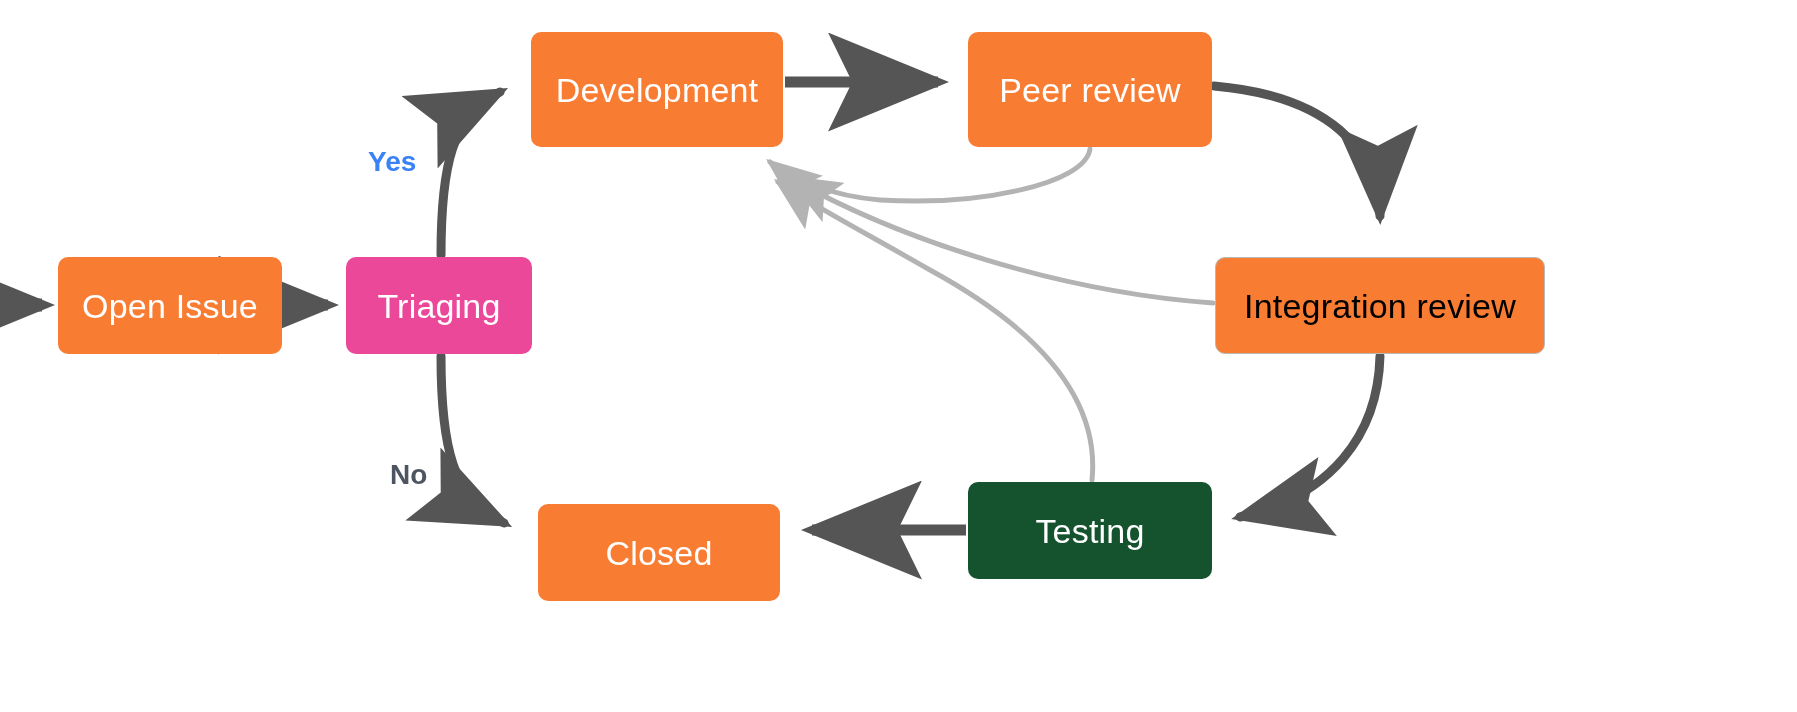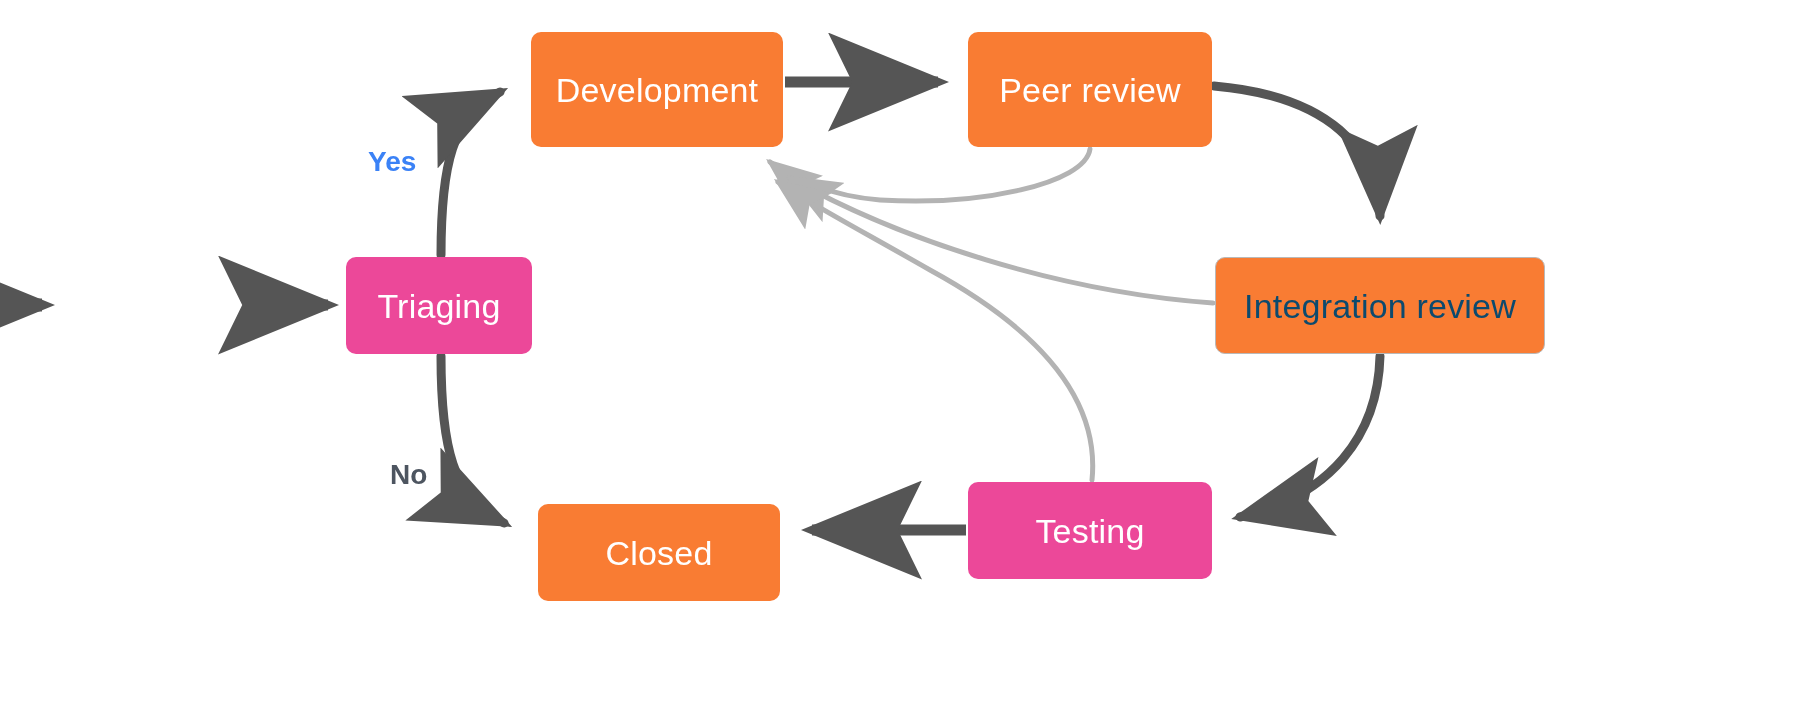--- a/index.html
+++ b/index.html
@@ -105,38 +105,41 @@
 
     <g>
       <path d="M1213,303 C1060,292 900,240 790,178" fill="none" stroke="#b3b3b3" stroke-width="5" stroke-linecap="round" marker-end="url(#arrow-light)"></path>
     </g>
 
     <g>
       <path d="M1092,480 C1100,400 1040,330 930,270 C860,230 800,198 778,182" fill="none" stroke="#b3b3b3" stroke-width="5" stroke-linecap="round" marker-end="url(#arrow-light)"></path>
     </g>
   </svg>
 
+  <div class="node" style="left: 58px; top: 257px; width: 224px; height: 97px; background: rgb(249, 124, 51); color: rgb(255, 255, 255);">
+    <span>Open Issue</span>
+  </div>
 
   <div class="node" style="left: 346px; top: 257px; width: 186px; height: 97px; background: #ec4899; color: rgb(255, 255, 255);">
     <span>Triaging</span>
   </div>
 
   <div class="node" style="left: 531px; top: 32px; width: 252px; height: 115px; background: rgb(249, 124, 51); color: rgb(255, 255, 255); justify-content: center;">
     <span>Development</span>
   </div>
 
   <div class="node" style="left: 968px; top: 32px; width: 244px; height: 115px; background: rgb(249, 124, 51); color: rgb(255, 255, 255);">
     <span>Peer review</span>
   </div>
 
-  <div class="node bordered" style="left: 1215px; top: 257px; width: 330px; height: 97px; background: rgb(249, 124, 51); color: #0c4a6e;">
+  <div class="node bordered" style="left: 1215px; top: 257px; width: 330px; height: 97px; background: rgb(249, 124, 51); color: #000000;">
     <span>Integration review</span>
   </div>
 
-  <div class="node" style="left: 968px; top: 482px; width: 244px; height: 97px; background: #ec4899; color: rgb(255, 255, 255);">
+  <div class="node" style="left: 968px; top: 482px; width: 244px; height: 97px; background: #14532d; color: rgb(255, 255, 255);">
     <span>Testing</span>
   </div>
 
   <div class="node" style="left: 538px; top: 504px; width: 242px; height: 97px; background: rgb(249, 124, 51); color: rgb(255, 255, 255);">
     <span>Closed</span>
   </div>
 
   <div class="edge-label" style="left: 368px; top: 146px; color: #3b82f6;">Yes</div>
 
   <div class="edge-label" style="left: 390px; top: 459px; color: rgb(77, 85, 96);">No</div>

